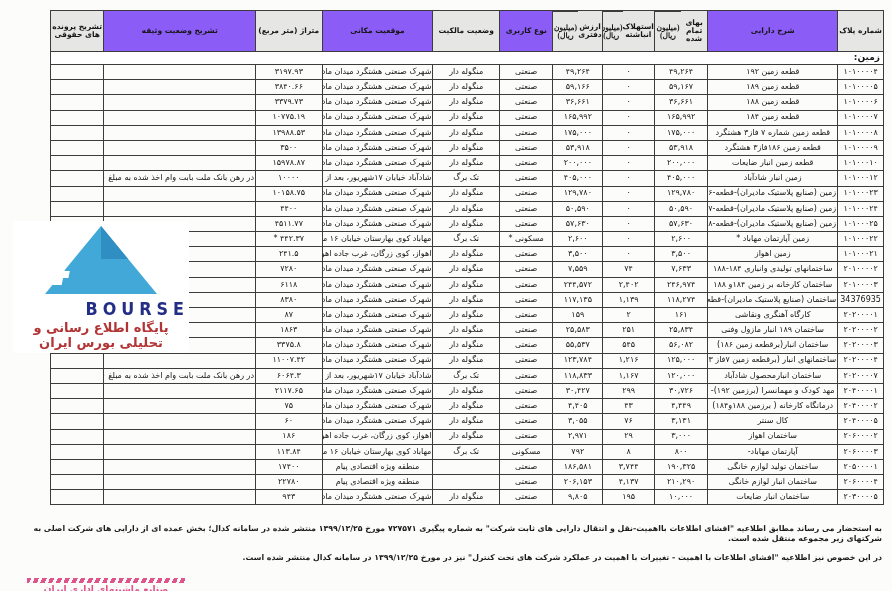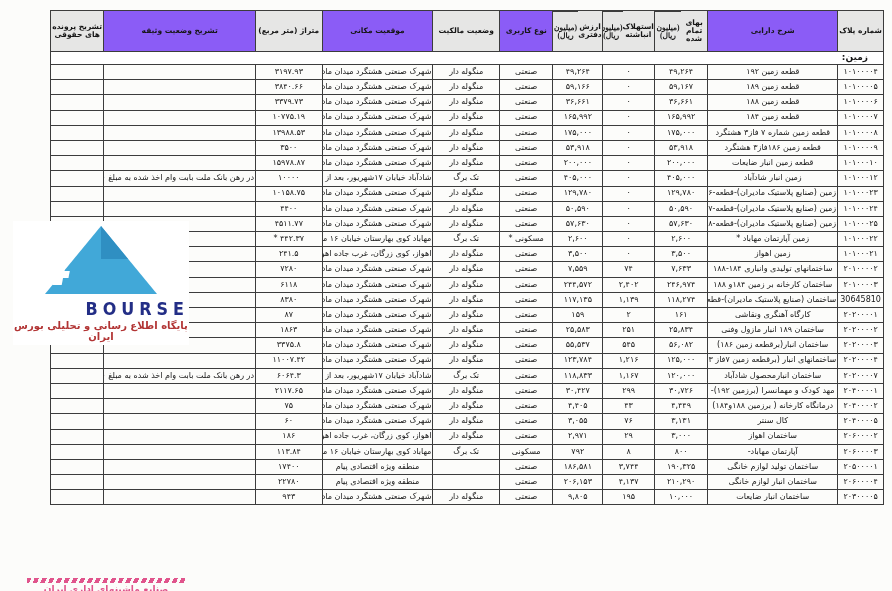--- a/index.html
+++ b/index.html
@@ -17,36 +17,36 @@
     font-size:8px;line-height:1.05;overflow:hidden;white-space:nowrap;
   }
   table.assets th{height:40px;font-weight:bold;font-size:7.5px;background:#e6e6e5;white-space:normal;}
   table.assets th.shade{background:#8b5cf6;}
   table.assets th.money{padding:0;}
   .money-wrap{display:flex;flex-direction:row;height:100%;}
   .money-wrap span{flex:1;display:flex;align-items:center;justify-content:center;}
   .money-wrap span.sub{border-top:1px solid #3c3c3c;font-weight:bold;font-family:Liberation Serif, serif;}
   tr.data-row td{height:14.2px;}
   tr.section-row td{height:12px;border-left:1px solid #3c3c3c;border-right:1px solid #3c3c3c;
-    text-align:right;font-weight:bold;font-size:9px;padding-right:15px;background:#fff;}
+    text-align:right;font-weight:bold;font-size:9px;padding-right:3px;background:#fff;}
   td.c-desc{font-size:7.4px;}
   td.c-loc{font-size:6.4px;}
   td.c-coll{font-size:6.4px;}
   td.c-plate{font-size:7.6px;}
   td.c-usage,td.c-own{font-size:7.4px;}
   td.c-cost,td.c-dep,td.c-book,td.c-area{font-size:7.8px;}
   
   .footer-notes{position:absolute;top:524px;right:10px;width:872px;text-align:right;direction:rtl;}
   .footer-notes div{font-size:7.8px;font-weight:bold;line-height:10px;margin-bottom:9px;color:#1c1c1c;}
   
   .watermark{position:absolute;top:221px;left:13px;width:176px;background:#ffffff;
     text-align:center;padding:2px 0 3px 0;z-index:6;}
   .wm-bourse{color:#232e86;font-weight:bold;font-size:16px;letter-spacing:5px;line-height:17px;
     font-family:"DejaVu Sans",sans-serif;transform:scaleY(1.05);text-align:right;}
-  .wm-tagline{color:#b23434;font-size:10px;font-weight:bold;margin-top:2px;direction:rtl;}
+  .wm-tagline{color:#b23434;font-size:13px;font-weight:bold;margin-top:2px;direction:rtl;}
   
   .stamp{position:absolute;top:577px;left:27px;width:158px;text-align:center;color:#e0548c;z-index:6;}
   .stamp .bar{height:5px;background:repeating-linear-gradient(115deg,#e0548c 0 4px,rgba(224,84,140,0) 4px 7px);margin:1px 0;}
   .stamp .fa{font-size:9px;font-weight:bold;line-height:11px;direction:rtl;}
   .stamp .en{font-size:6.3px;font-weight:bold;letter-spacing:.4px;line-height:8px;}
 </style>
 </head>
 <body>
 
 <div class="page">
@@ -288,21 +288,21 @@
           <td class="c-dep">۲,۴۰۲</td>
           <td class="c-book">۲۴۴,۵۷۲</td>
           <td class="c-usage">صنعتی</td>
           <td class="c-own">منگوله دار</td>
           <td class="c-loc">شهرک صنعتی هشتگرد میدان مادیران</td>
           <td class="c-area">۶۱۱۸</td>
           <td class="c-coll"></td>
           <td class="c-legal"></td>
         </tr>
         <tr class="data-row">
-          <td class="c-plate">30645810</td>
+          <td class="c-plate">34376935</td>
           <td class="c-desc">ساختمان (صنایع پلاستیک مادیران)-قطعه ۲۶-۲۷-۲۸</td>
           <td class="c-cost">۱۱۸,۲۷۴</td>
           <td class="c-dep">۱,۱۳۹</td>
           <td class="c-book">۱۱۷,۱۳۵</td>
           <td class="c-usage">صنعتی</td>
           <td class="c-own">منگوله دار</td>
           <td class="c-loc">شهرک صنعتی هشتگرد میدان مادیران</td>
           <td class="c-area">۸۳۸۰</td>
           <td class="c-coll"></td>
           <td class="c-legal"></td>
@@ -483,20 +483,22 @@
     <svg width="120" height="74" viewBox="0 0 120 74">
       <polygon points="60,3 116,71 4,71" fill="#41a8d8"></polygon>
       <polygon points="60,3 87,36 60,36" fill="#2f8fc2"></polygon>
       <text x="32" y="62" font-size="52" font-style="italic" font-weight="bold" fill="#ffffff" font-family="DejaVu Sans, sans-serif">24</text>
     </svg>
     <div class="wm-bourse">BOURSE</div>
     <div class="wm-tagline">پایگاه اطلاع رسانی و تحلیلی بورس ایران</div>
   </div>
 
   <div class="footer-notes">
+    <div>به استحضار می رساند مطابق اطلاعیه "افشای اطلاعات بااهمیت-نقل و انتقال دارایی های ثابت شرکت" به شماره پیگیری ۷۲۷۵۷۱ مورخ ۱۳۹۹/۱۲/۲۵ منتشر شده در سامانه کدال؛ بخش عمده ای از دارایی های شرکت اصلی به شرکتهای زیر مجموعه منتقل شده است.</div>
+    <div>در این خصوص نیز اطلاعیه "افشای اطلاعات با اهمیت - تغییرات با اهمیت در عملکرد شرکت های تحت کنترل" نیز در مورخ ۱۳۹۹/۱۲/۲۵ در سامانه کدال منتشر شده است.</div>
   </div>
 
   <div class="stamp">
     <div class="bar"></div>
     <div class="fa">صنایع ماشینهای اداری ایران</div>
     <div class="en">IRAN OFFICE MACHINES INDUSTRIES</div>
     <div class="bar"></div>
   </div>
 
 </div>

